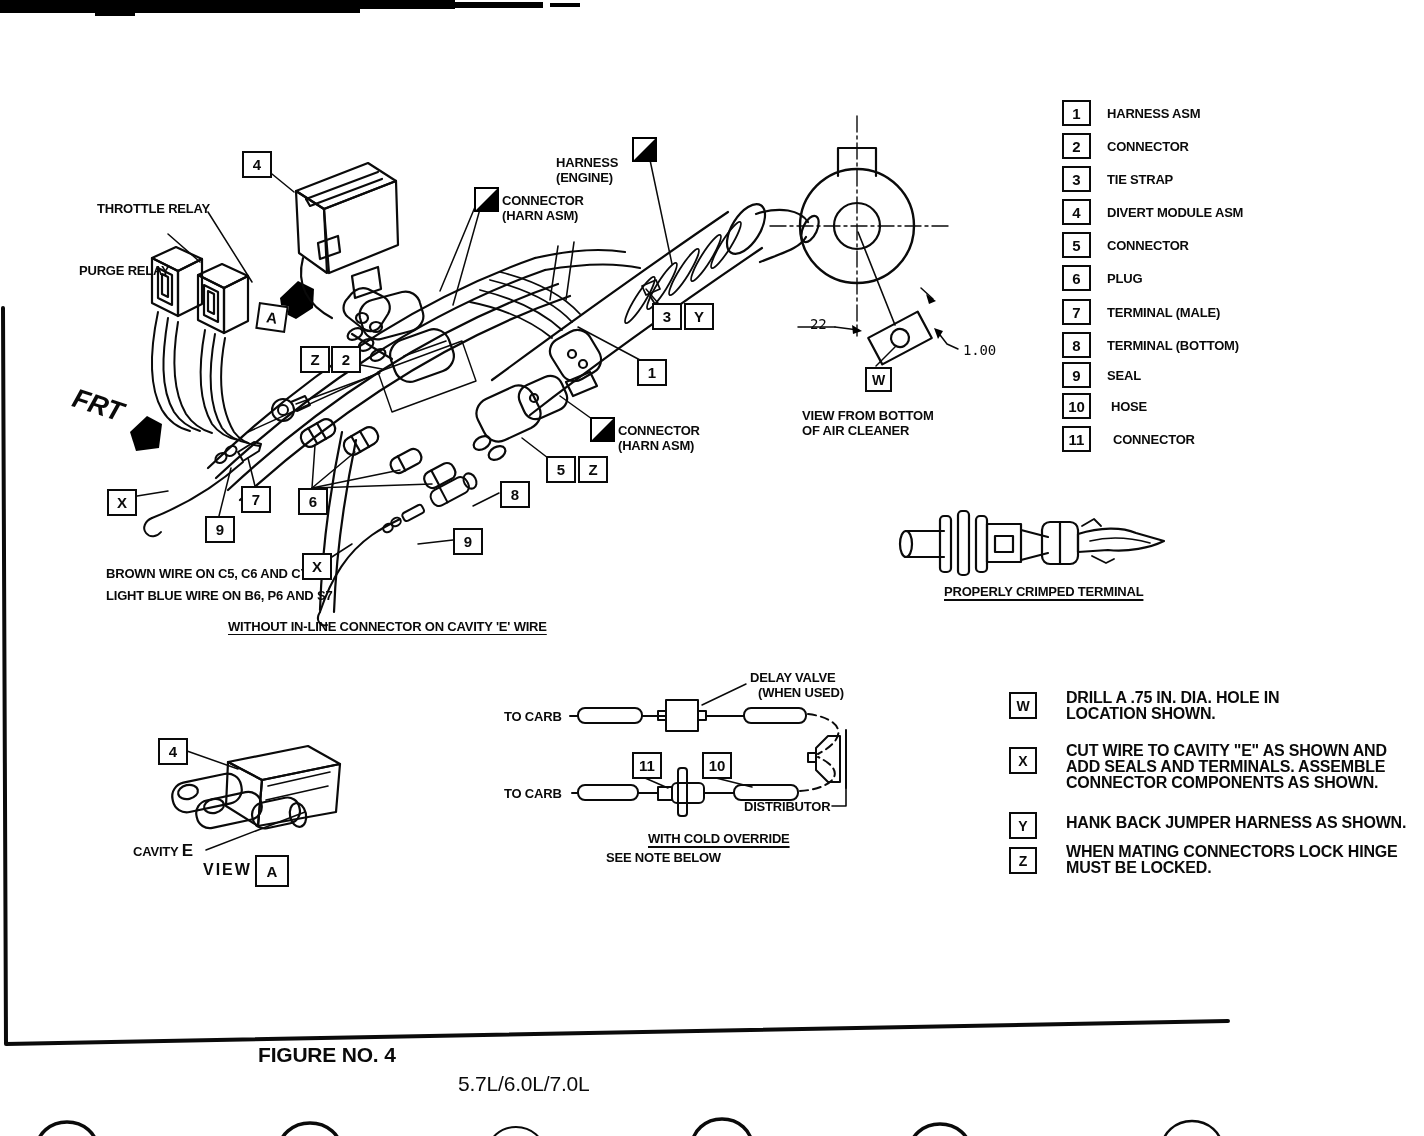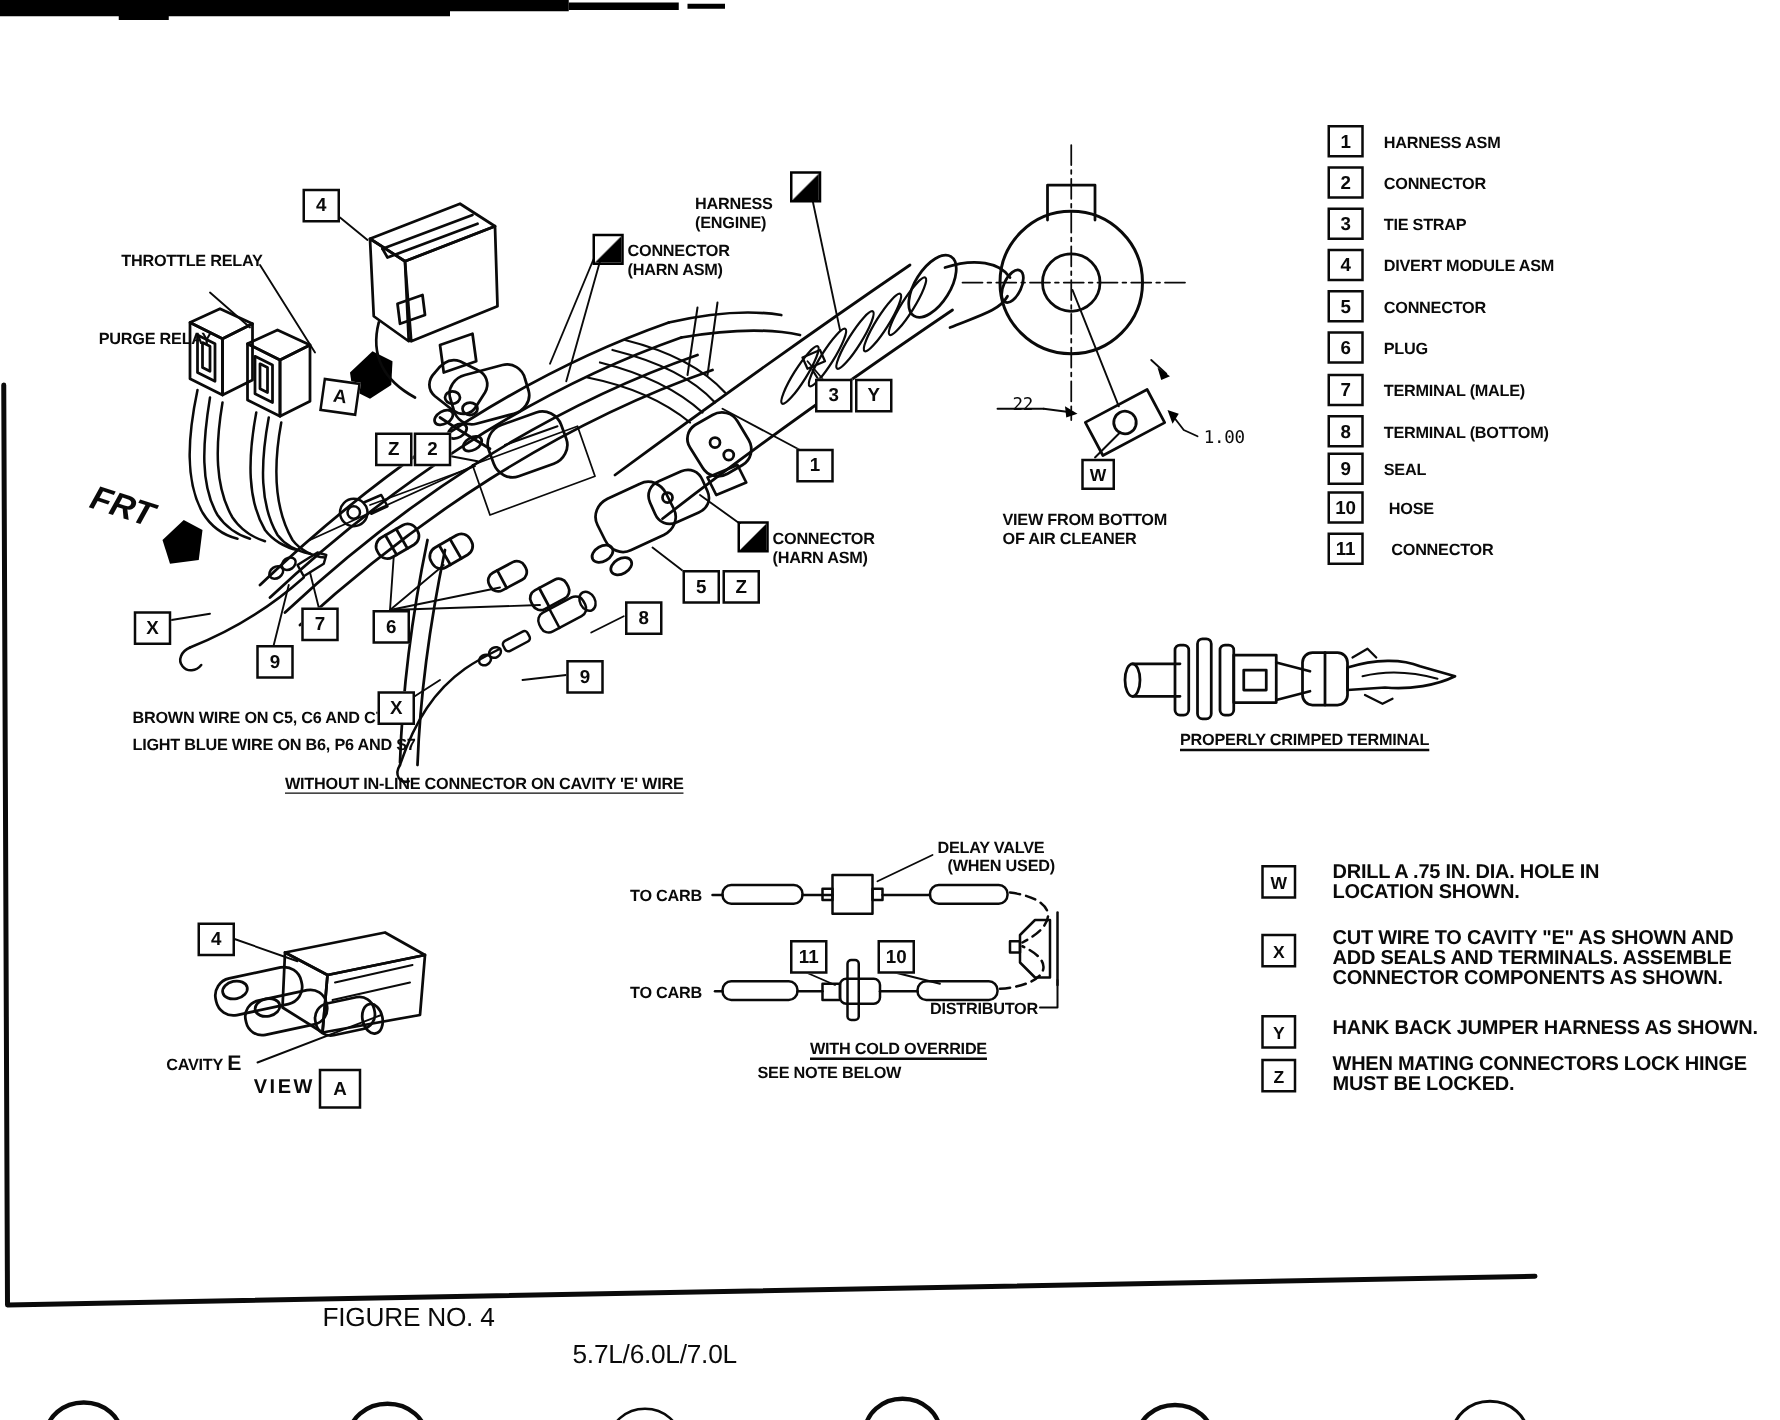--- a/index.html
+++ b/index.html
@@ -448,16 +448,16 @@
     <div class="note-text" style="top:815px;">
       <div>HANK BACK JUMPER HARNESS AS SHOWN.</div>
     </div>
     <div class="note-box" style="top:847px;">Z</div>
     <div class="note-text" style="top:844px;">
       <div>WHEN MATING CONNECTORS LOCK HINGE</div>
       <div>MUST BE LOCKED.</div>
     </div>
   </div>
 
-  <div class="cap" style="left:258px;top:1043px;font-weight:400;">FIGURE NO. 4</div>
+  <div class="cap" style="left:258px;top:1043px;font-weight:700;">FIGURE NO. 4</div>
   <div class="cap" style="left:458px;top:1072px;">5.7L/6.0L/7.0L</div>
 
 </div>
 
 </body></html>

